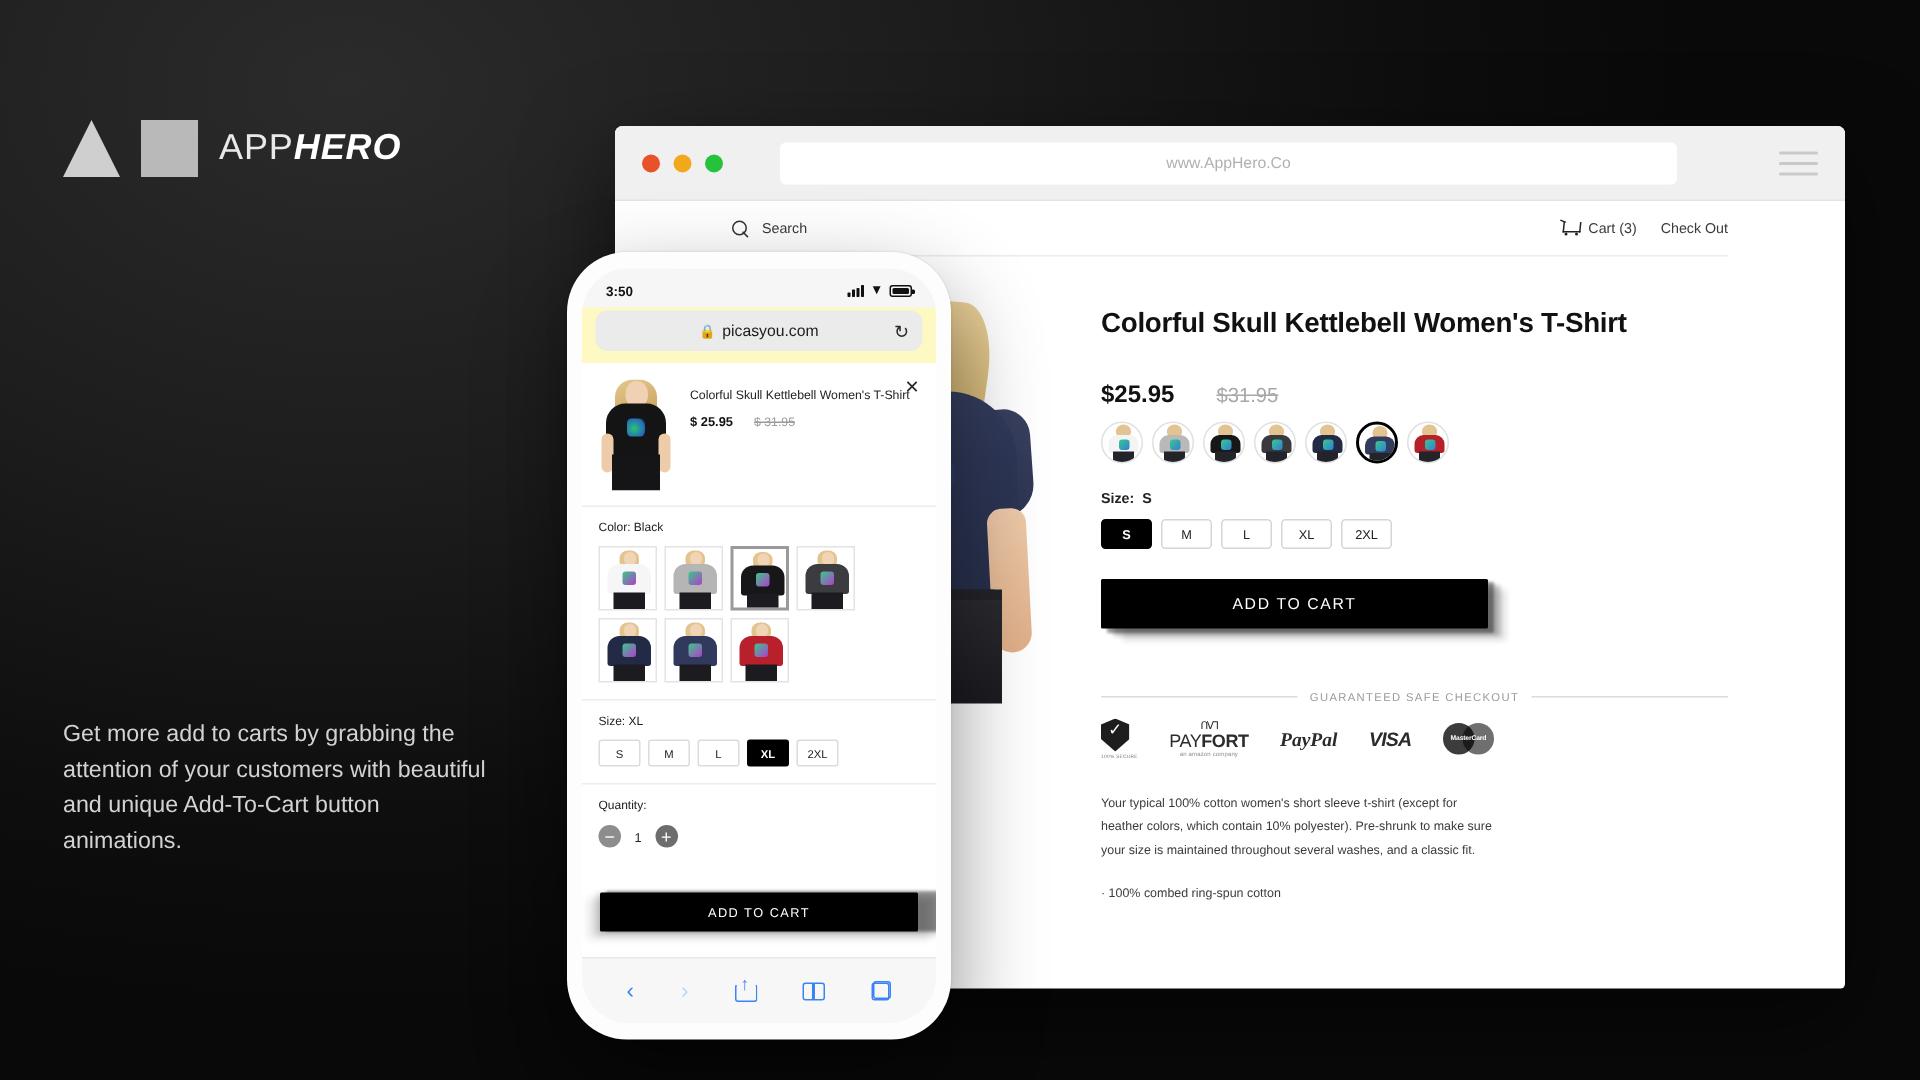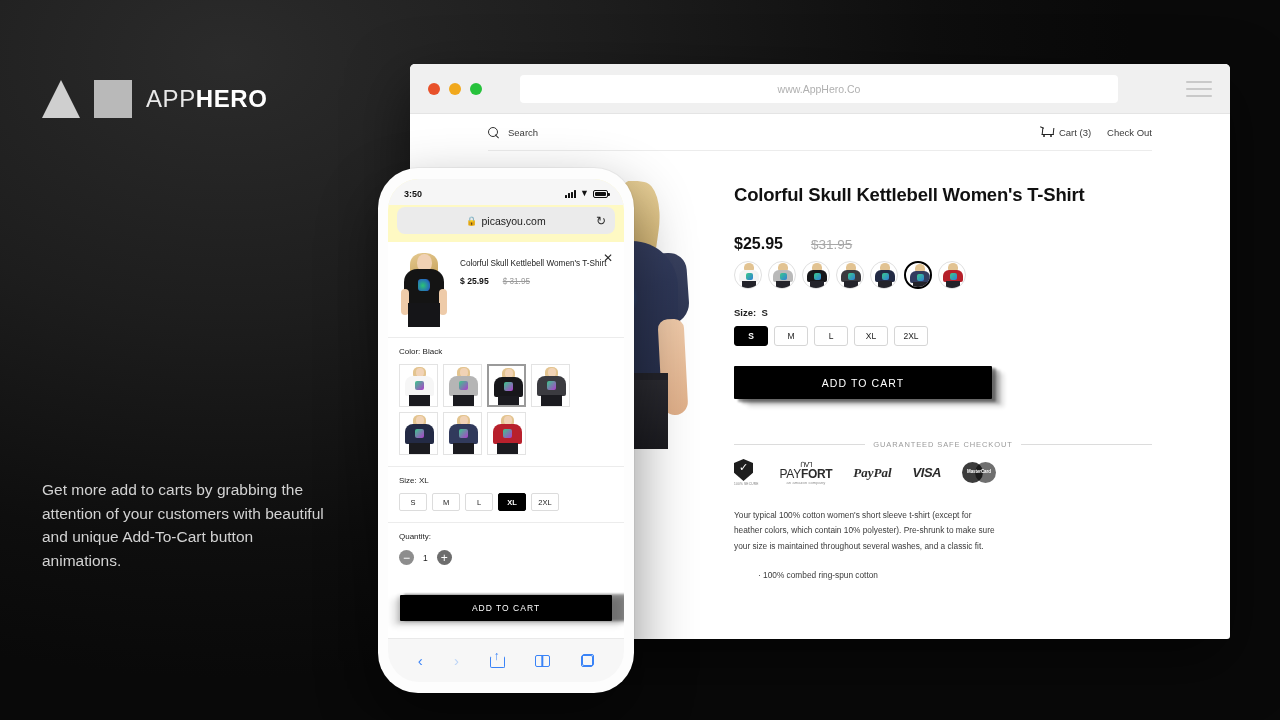--- a/index.html
+++ b/index.html
@@ -17,34 +17,34 @@
 
   
   .brand { position: absolute; left: 42px; top: 80px; display: flex; align-items: center; gap: 14px; }
   .brand-tri {
     width: 0; height: 0;
     border-left: 19px solid transparent; border-right: 19px solid transparent;
     border-bottom: 38px solid #cfcfcf;
   }
   .brand-sq { width: 38px; height: 38px; background: #b9b9b9; }
   .brand-name { font-size: 24px; letter-spacing: .6px; color: #e9e9e9; font-weight: 400; }
-  .brand-name b { font-weight: 700; color: #fff; }
+  .brand-name b { font-weight: 700; color: #fff; font-style: italic; }
 
   .headline {
     position: absolute; left: 42px; top: 374px; width: 330px;
     font-size: 35px; line-height: 1.19; font-weight: 700; color: #fff; letter-spacing: -.3px;
   }
   .subcopy {
     position: absolute; left: 42px; top: 478px; width: 290px;
     font-size: 15.5px; line-height: 1.53; color: #d2d2d2; font-weight: 400;
   }
 
   
   .browser {
-    position: absolute; left: 410px; top: 64px; width: 820px; height: 575px;
+    position: absolute; left: 410px; top: 84px; width: 820px; height: 575px;
     background: #fff; border-radius: 5px 5px 3px 3px;
     box-shadow: 0 22px 60px rgba(0,0,0,.55);
     overflow: hidden;
   }
   .browser-chrome {
     height: 50px; background: #f0f0f0; display: flex; align-items: center;
     padding: 0 18px; gap: 16px; border-bottom: 1px solid #e4e4e4;
   }
   .dots { display: flex; gap: 9px; }
   .dot { width: 12px; height: 12px; border-radius: 50%; }
@@ -201,21 +201,21 @@
   .pay-paypal { font-size: 13px; font-weight: 700; font-style: italic; color: #2b2b2b; font-family: "Liberation Serif", serif; }
   .pay-visa { font-size: 13px; font-weight: 700; font-style: italic; color: #2b2b2b; letter-spacing: -.5px; }
   .pay-mc { position: relative; width: 34px; height: 21px; }
   .pay-mc i { position: absolute; top: 0; width: 21px; height: 21px; border-radius: 50%; display: block; }
   .pay-mc i.a { left: 0; background: #3c3c3c; }
   .pay-mc i.b { right: 0; background: #6f6f6f; mix-blend-mode: multiply; }
   .pay-mc b { position: absolute; left: 0; right: 0; top: 7px; text-align: center;
     font-size: 4.5px; color: #fff; letter-spacing: -.1px; z-index: 2; font-weight: 700; }
 
   .desc { margin-top: 22px; width: 262px; font-size: 8.3px; line-height: 1.85; color: #3b3b3b; }
-  .desc .bullets { margin-top: 14px; margin-left: 24px; }
+  .desc .bullets { margin-top: 14px; }
 
   
   .phone {
     position: absolute; left: 378px; top: 168px; width: 256px; height: 525px;
     background: #fdfdfd; border-radius: 40px;
     box-shadow: 0 26px 60px rgba(0,0,0,.45), 0 0 0 1px rgba(0,0,0,.04);
     padding: 11px 10px; overflow: hidden;
   }
   .phone-screen {
     width: 100%; height: 100%; background: #fff; border-radius: 31px; overflow: hidden;

